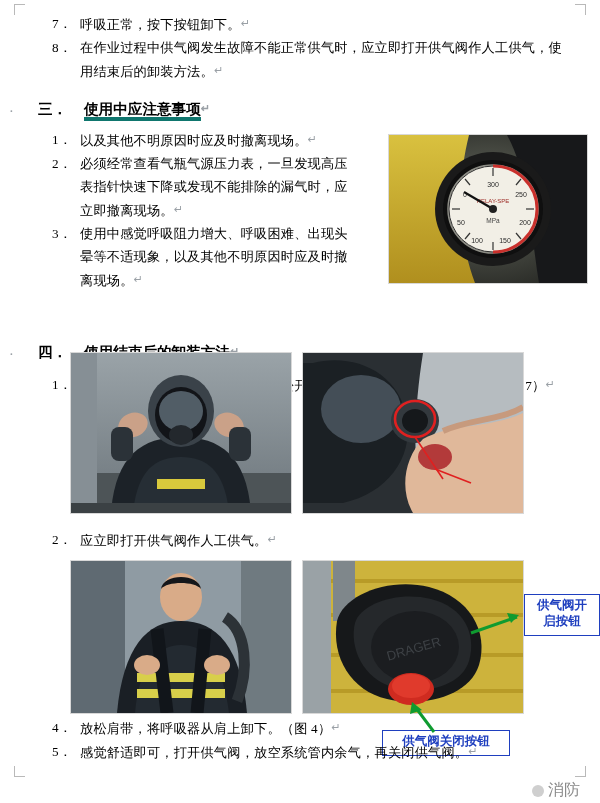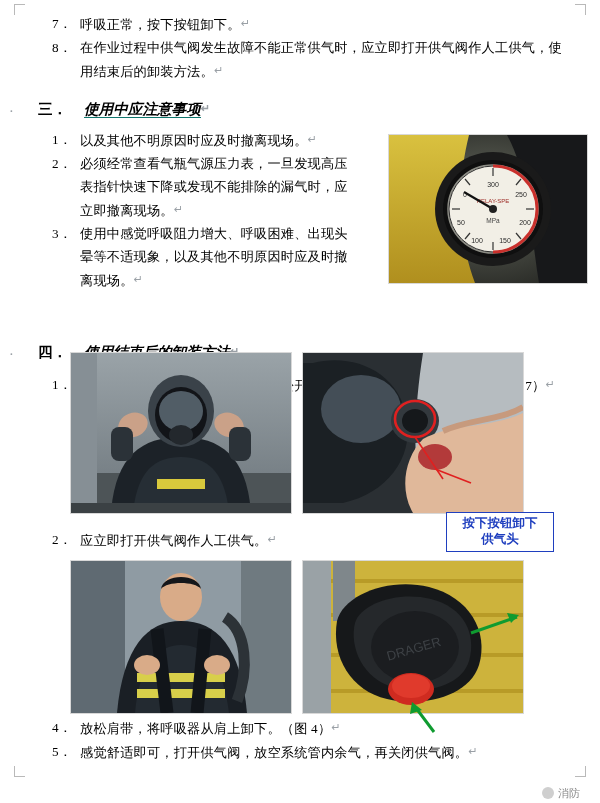--- a/index.html
+++ b/index.html
@@ -58,22 +58,21 @@
     font-weight: bold;
     line-height: 30px;
     margin: 6px 0 2px 0;
     padding-left: 10px;
   }
   .heading .hnum {
     display: inline-block;
     width: 46px;
   }
   .heading .htext {
-    border-bottom: 1px solid #0f766e;
-    font-style: italic;
+    border-bottom: 4px solid #0f766e;
   }
   .pilcrow {
     color: #9aa0a6;
     font-size: 11px;
     vertical-align: 2px;
   }
   .para-wrap {
     padding-left: 52px;
     position: relative;
   }
@@ -104,21 +103,21 @@
     font-size: 12.5px;
     line-height: 16px;
     text-align: center;
     padding: 2px 4px;
     font-family: "Liberation Sans", sans-serif;
   }
   .footer {
     position: absolute;
     bottom: 2px;
     right: 20px;
-    font-size: 11px;
+    font-size: 16px;
     color: #8a8a8a;
     font-family: Liberation Sans, sans-serif;
   }
   .footer .dot {
     display: inline-block;
     width: 12px; height: 12px;
     border-radius: 50%;
     background: #cfcfcf;
     vertical-align: -2px;
     margin-right: 4px;
@@ -277,24 +276,20 @@
       <ellipse cx="112" cy="66" rx="20" ry="18" fill="none" stroke="#e02020" stroke-width="2.6"></ellipse>
       <path d="M112 84 L140 126" stroke="#e02020" stroke-width="1.6" fill="none"></path>
       <path d="M132 116 L168 130" stroke="#e02020" stroke-width="1.6" fill="none"></path>
     </svg>
   </div>
 
   <div class="caption-box" style="left:340px; top:512px; width:98px; height:34px;margin-top:48px;">
     <div>按下按钮关闭</div>
     <div>吸气阀</div>
   </div>
-  <div class="caption-box" style="left:446px; top:512px; width:98px; height:34px;">
-    <div>按下按钮卸下</div>
-    <div>供气头</div>
-  </div>
 
   <div class="body-text" style="position:absolute; left:28px; top:528px; width:300px;">
     <div class="para-wrap">
       <span class="num">2．</span>
       <span>应立即打开供气阀作人工供气。</span><span class="pilcrow">↵</span>
     </div>
   </div>
 
   <div class="photo" style="left:70px; top:560px; width:220px; height:152px;">
     <svg width="220" height="152" viewBox="0 0 220 152">
@@ -330,20 +325,27 @@
       <path d="M52 62 C58 42 96 30 128 38 C160 46 174 72 166 100 C158 126 120 134 90 126 C60 118 46 86 52 62 Z" fill="#25282b"></path>
       <ellipse cx="112" cy="86" rx="44" ry="36" fill="#1b1d20"></ellipse>
       <text x="112" y="92" font-size="13" fill="#3d4145" text-anchor="middle" font-family="Liberation Sans, sans-serif" transform="rotate(-16 112 92)">DRAGER</text>
       <ellipse cx="108" cy="128" rx="23" ry="16" fill="#cf2b20"></ellipse>
       <ellipse cx="108" cy="125" rx="19" ry="12" fill="#e03a2c"></ellipse>
       <path d="M168 72 L214 56" stroke="#0f9b30" stroke-width="3" fill="none"></path>
       <path d="M204 52 L216 54 L208 62 Z" fill="#0f9b30"></path>
     </svg>
   </div>
 
+  <div class="caption-box" style="left:524px; top:594px; width:66px; height:36px;">
+    <div>供气阀开</div>
+    <div>启按钮</div>
+  </div>
+  <div class="caption-box" style="left:382px; top:730px; width:118px; height:20px;">
+    <div>供气阀关闭按钮</div>
+  </div>
   <svg style="position:absolute; left:404px; top:700px;" width="40" height="36">
     <path d="M30 32 L12 8" stroke="#0f9b30" stroke-width="3" fill="none"></path>
     <path d="M8 2 L18 10 L6 14 Z" fill="#0f9b30"></path>
   </svg>
 
   <div class="body-text" style="position:absolute; left:28px; top:716px; width:544px;">
     <div class="para-wrap">
       <span class="num">4．</span>
       <span>放松肩带，将呼吸器从肩上卸下。（图 4）</span><span class="pilcrow">↵</span>
     </div>

